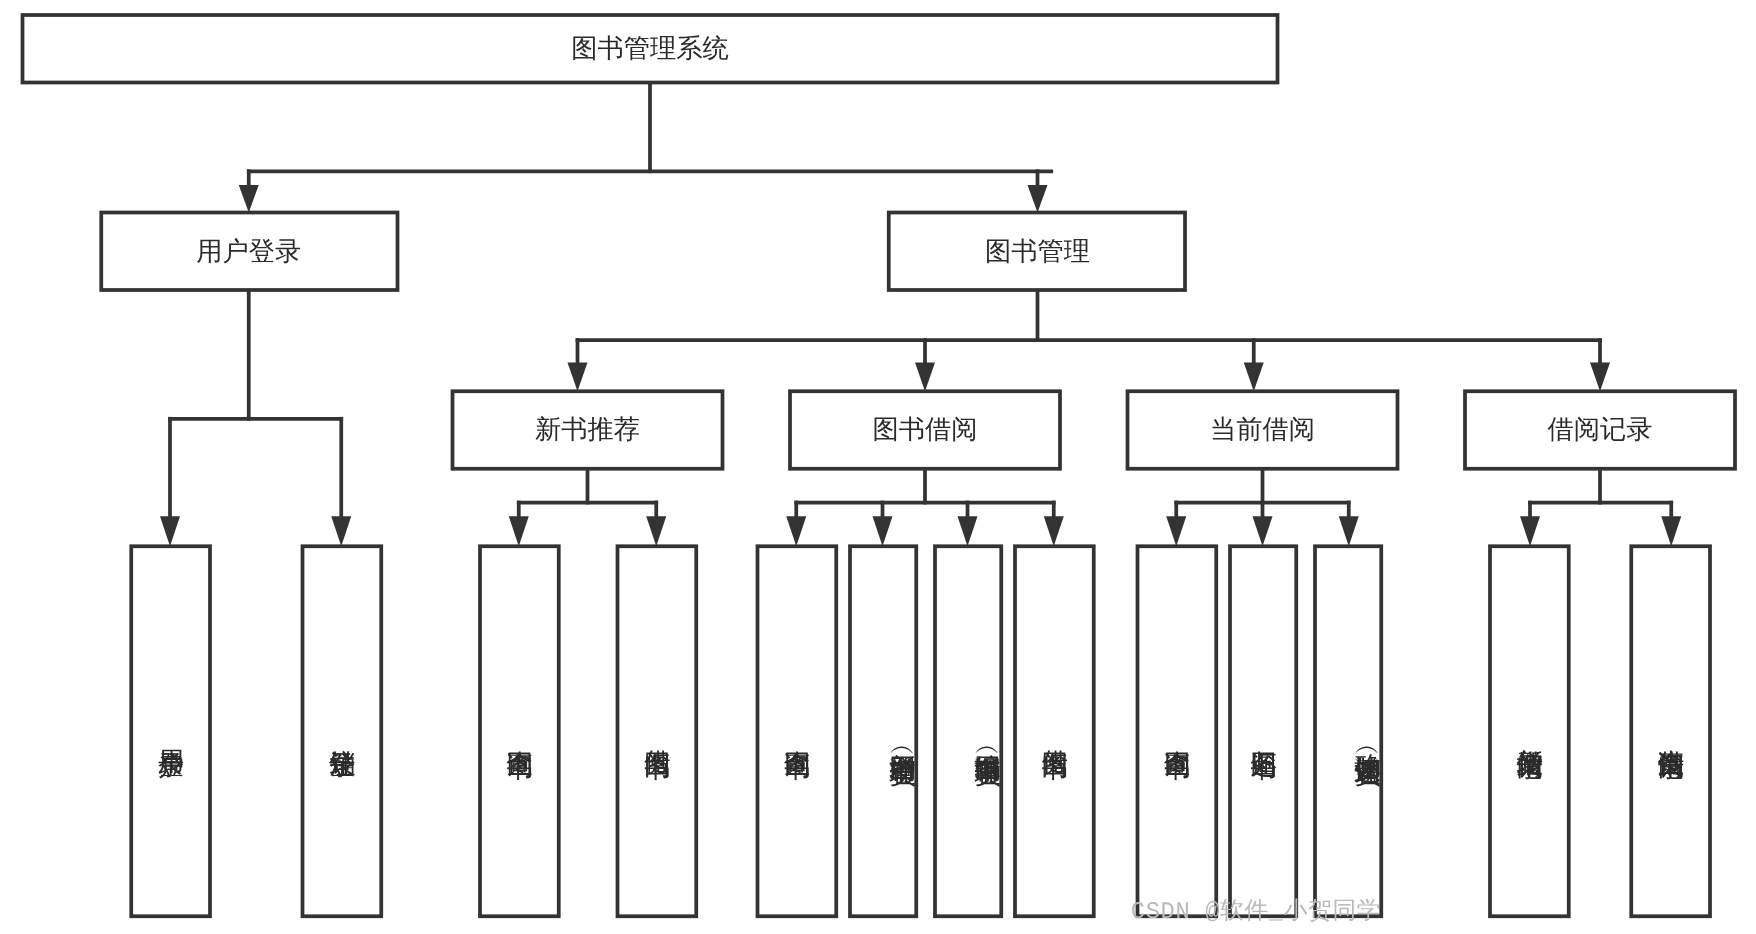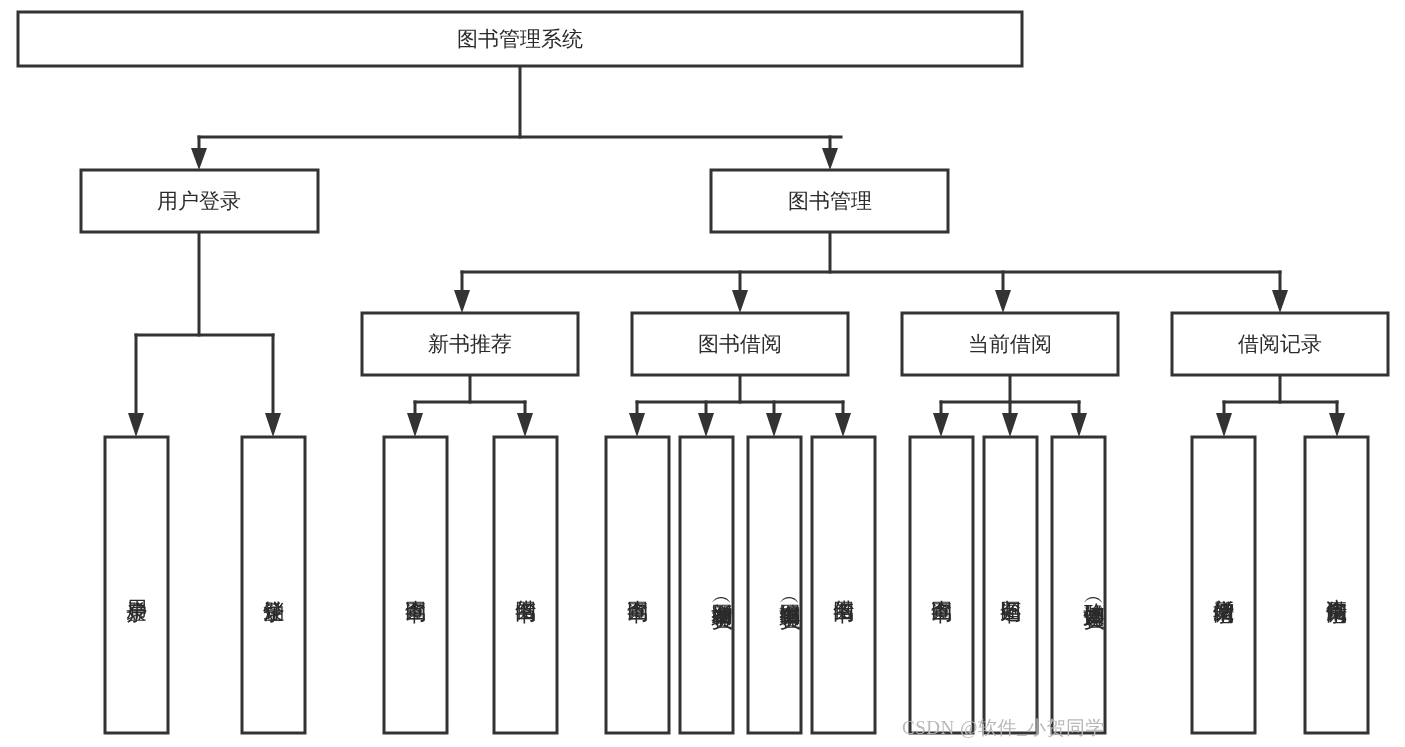--- a/index.html
+++ b/index.html
@@ -61,21 +61,21 @@
     display: flex;
     align-items: center;
     justify-content: center;
     white-space: nowrap;
     pointer-events: none;
   }
   .watermark {
     position: absolute;
     right: 8px;
     bottom: 6px;
-    font-family: Liberation Serif, serif;
+    font-family: Liberation Mono, monospace;
     font-size: 19px;
     color: #b9b9b9;
     letter-spacing: 0.5px;
     white-space: nowrap;
   }
 </style>
 </head>
 <body>
 
 <div id="diagram-root">

